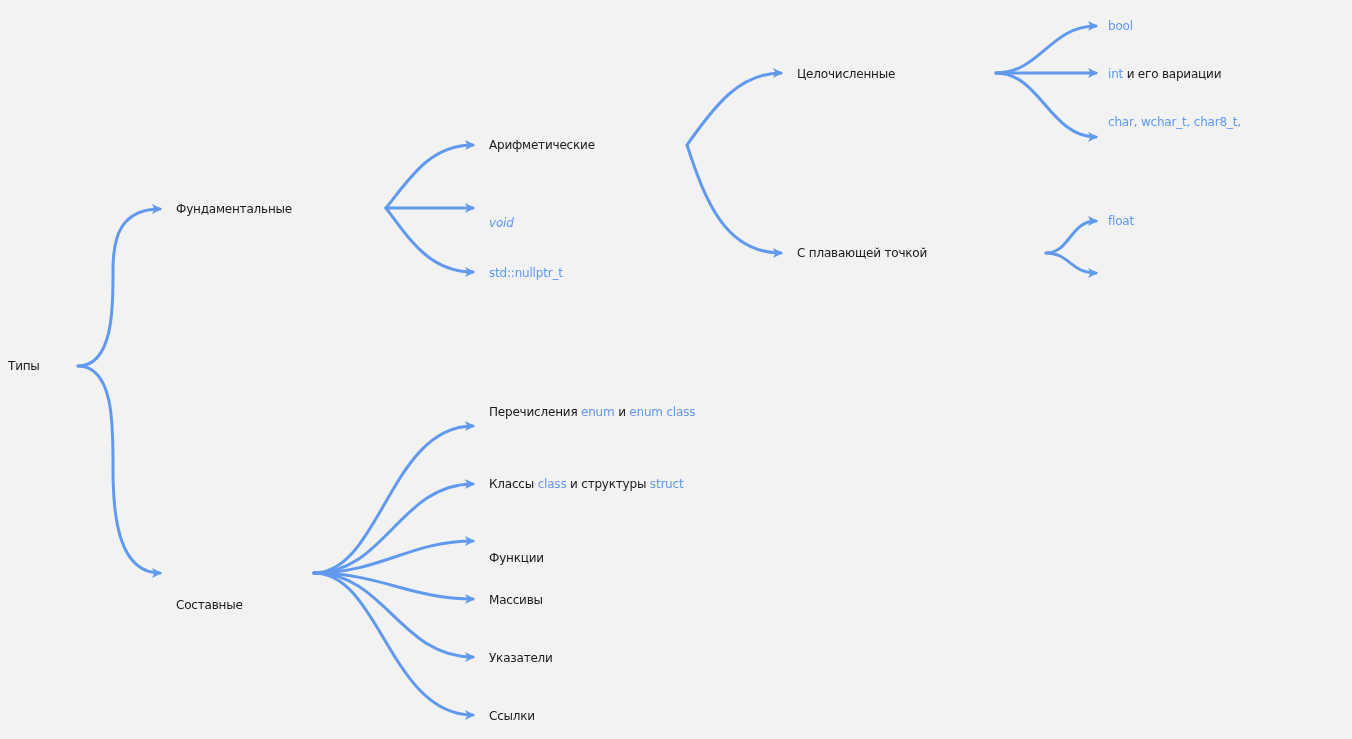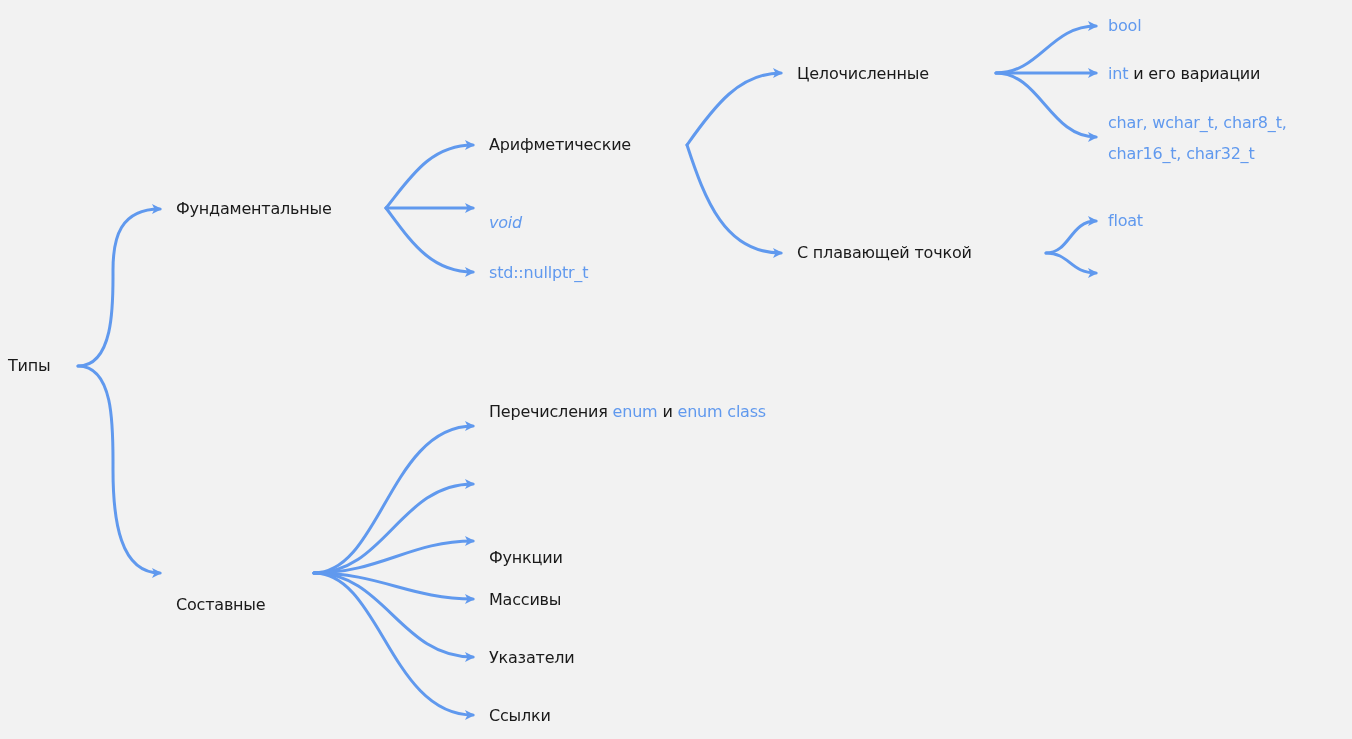--- a/index.html
+++ b/index.html
@@ -17,21 +17,21 @@
     }
     #edges {
       position: absolute;
       left: 0;
       top: 0;
       width: 1352px;
       height: 739px;
     }
     .node {
       position: absolute;
-      font-size: 16px;
+      font-size: 12px;
       line-height: 30px;
       color: #1a1a1a;
       white-space: nowrap;
       letter-spacing: -0.2px;
     }
     .node .kw {
       color: #6099ee;
     }
     .node.multi {
       line-height: 31px;
@@ -85,24 +85,24 @@
   <div class="node" style="left:489px; top:208px;font-style:italic;"><span class="kw">void</span></div>
   <div class="node" style="left:489px; top:258px;"><span class="kw">std::nullptr_t</span></div>
 
   <div class="node" style="left:797px; top:59px;">Целочисленные</div>
   <div class="node" style="left:797px; top:238px;">С плавающей точкой</div>
 
   <div class="node" style="left:1108px; top:11px;"><span class="kw">bool</span></div>
   <div class="node" style="left:1108px; top:59px;"><span class="kw">int</span><span> и его вариации</span></div>
   <div class="node multi" style="left:1108px; top:107px;">
     <div class="kw">char, wchar_t, char8_t,</div>
-    <div class="kw">char16_t, char32_t</div>
   </div>
 
   <div class="node" style="left:1108px; top:206px;"><span class="kw">float</span></div>
 
   <div class="node" style="left:489px; top:397px;"><span>Перечисления </span><span class="kw">enum</span><span> и </span><span class="kw">enum class</span></div>
+  <div class="node" style="left:489px; top:469px;"><span>Классы </span><span class="kw">class</span><span> и структуры </span><span class="kw">struct</span></div>
   <div class="node" style="left:489px; top:543px;">Функции</div>
   <div class="node" style="left:489px; top:585px;">Массивы</div>
   <div class="node" style="left:489px; top:643px;">Указатели</div>
   <div class="node" style="left:489px; top:701px;text-align:center;">Ссылки</div>
 
 </div>
 
 </body></html>

